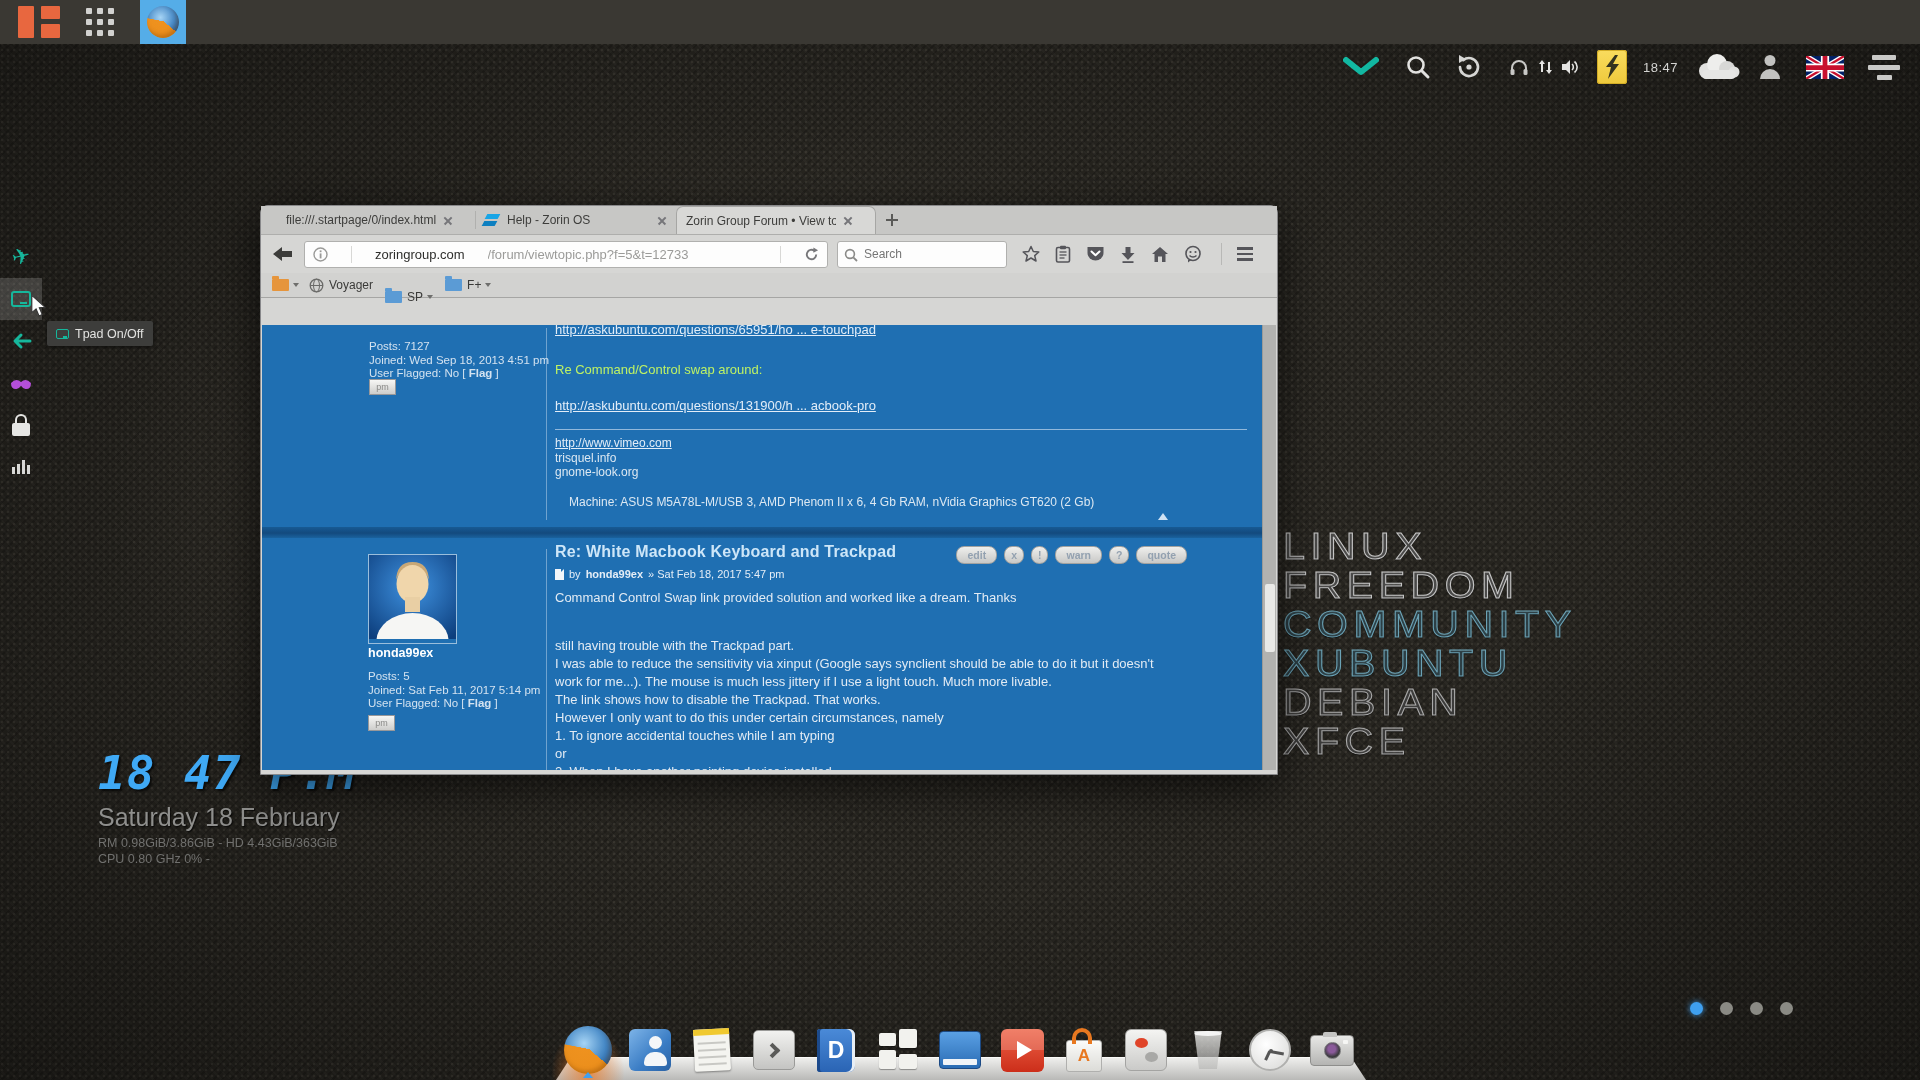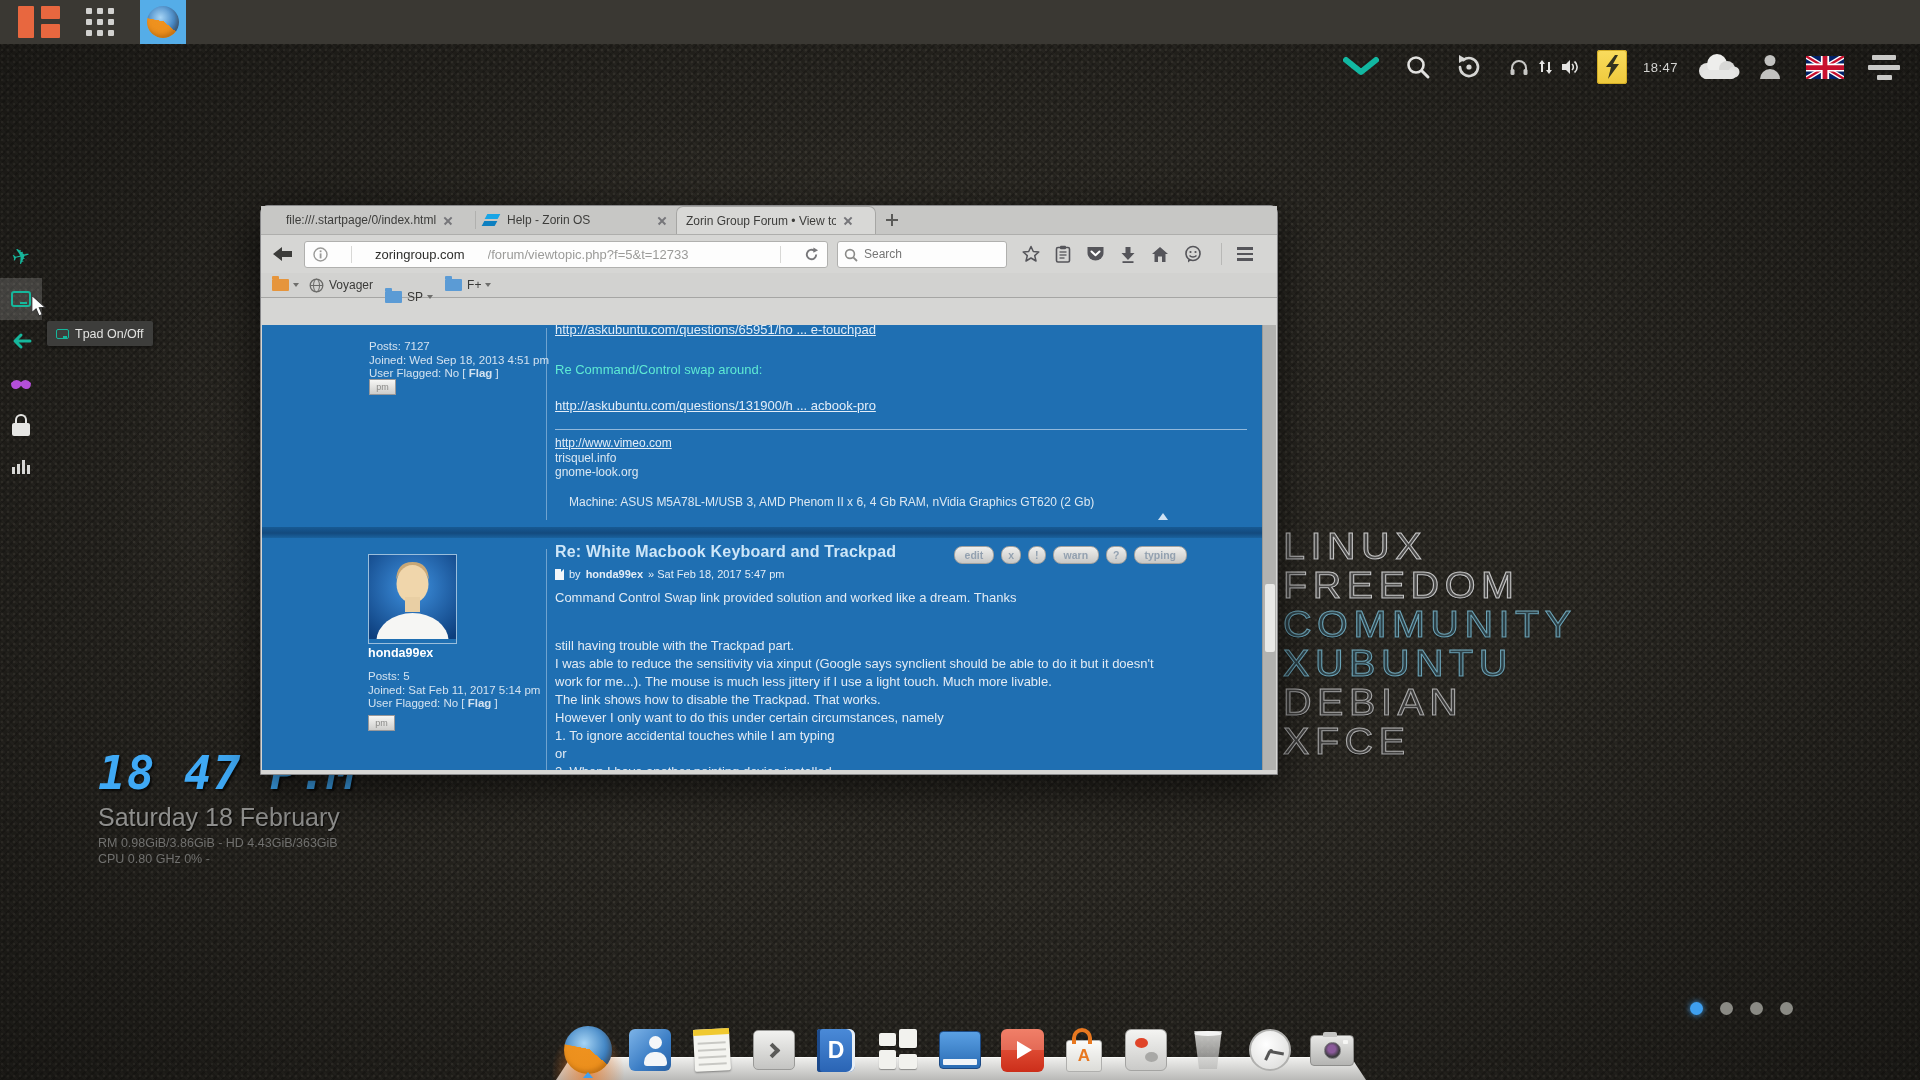--- a/index.html
+++ b/index.html
@@ -142,21 +142,21 @@
   
   .content { position:absolute; left:1px; right:1px; top:119px; bottom:4px; background:#1f6fb2; overflow:hidden; }
   .fc { position:absolute; }
   .f-col-sep { width:1px; background:rgba(210,226,242,0.45); }
   .f-meta { font-size:11.5px; line-height:13.5px; color:#d3e2f0; white-space:nowrap; }
   .f-name { font-size:12.5px; font-weight:bold; color:#ffffff; }
   .flagb { font-weight:bold; }
   .pm-btn { width:27px; height:16px; border-radius:0; background:linear-gradient(#f7f7f5,#cdcdcb);
     border:1px solid #98989a; font-size:9px; color:#8a8a88; display:flex; align-items:center; justify-content:center; }
   .f-link { font-size:13px; color:#e2edf8; text-decoration:underline; white-space:nowrap; }
-  .f-text { font-size:13px; color:#5eead4; white-space:nowrap; }
+  .f-text { font-size:13px; color:#bef264; white-space:nowrap; }
   .f-sig { font-size:12px; color:#dce8f2; white-space:nowrap; }
   .f-hr { height:1px; background:rgba(222,234,246,0.6); }
   .post-divider { left:0; right:0; height:11px; background:linear-gradient(#175a94,#134a7e 55%,#1a629e); }
   .p2-title { font-size:16px; font-weight:bold; color:#cde6f8; letter-spacing:0.2px; white-space:nowrap; }
   .p2-byline { display:flex; align-items:center; gap:5px; font-size:11px; color:#e4edf6; }
   .page-ic { width:9px; height:11px; background:#f2f6fa; position:relative; }
   .page-ic::after { content:""; position:absolute; right:0; top:0; border-left:3px solid #1f6fb2; border-bottom:3px solid transparent; }
   .post-btns { display:flex; gap:7px; }
   .pbtn { height:18px; border-radius:8px; background:linear-gradient(#efefed,#c8c8c6); border:1px solid #a2a2a0;
     font-size:10.5px; font-weight:bold; color:#93a1b0; display:flex; align-items:center; padding:0 10px; }
@@ -522,21 +522,21 @@
     <div class="fc post-divider" style="top:202px;"></div>
 
     <div class="fc f-col-sep" style="left:284px;top:224px;height:222px;"></div>
     <div class="fc p2-title" style="left:293px;top:218px;">Re: White Macbook Keyboard and Trackpad</div>
     <div class="fc post-btns" style="right:89px;top:221px;">
       <div class="pbtn">edit</div>
       <div class="pbtn sq">x</div>
       <div class="pbtn sq">!</div>
       <div class="pbtn">warn</div>
       <div class="pbtn sq">?</div>
-      <div class="pbtn">typing</div>
+      <div class="pbtn">quote</div>
     </div>
     <div class="fc p2-byline" style="left:293px;top:243px;">
       <span class="page-ic"></span>
       <span>by</span>
       <span style="font-weight:bold;">honda99ex</span>
       <span>» Sat Feb 18, 2017 5:47 pm</span>
     </div>
 
     <div class="fc avatar-box" style="left:106px;top:229px;">
       <svg width="87" height="84" viewBox="0 0 87 84">

